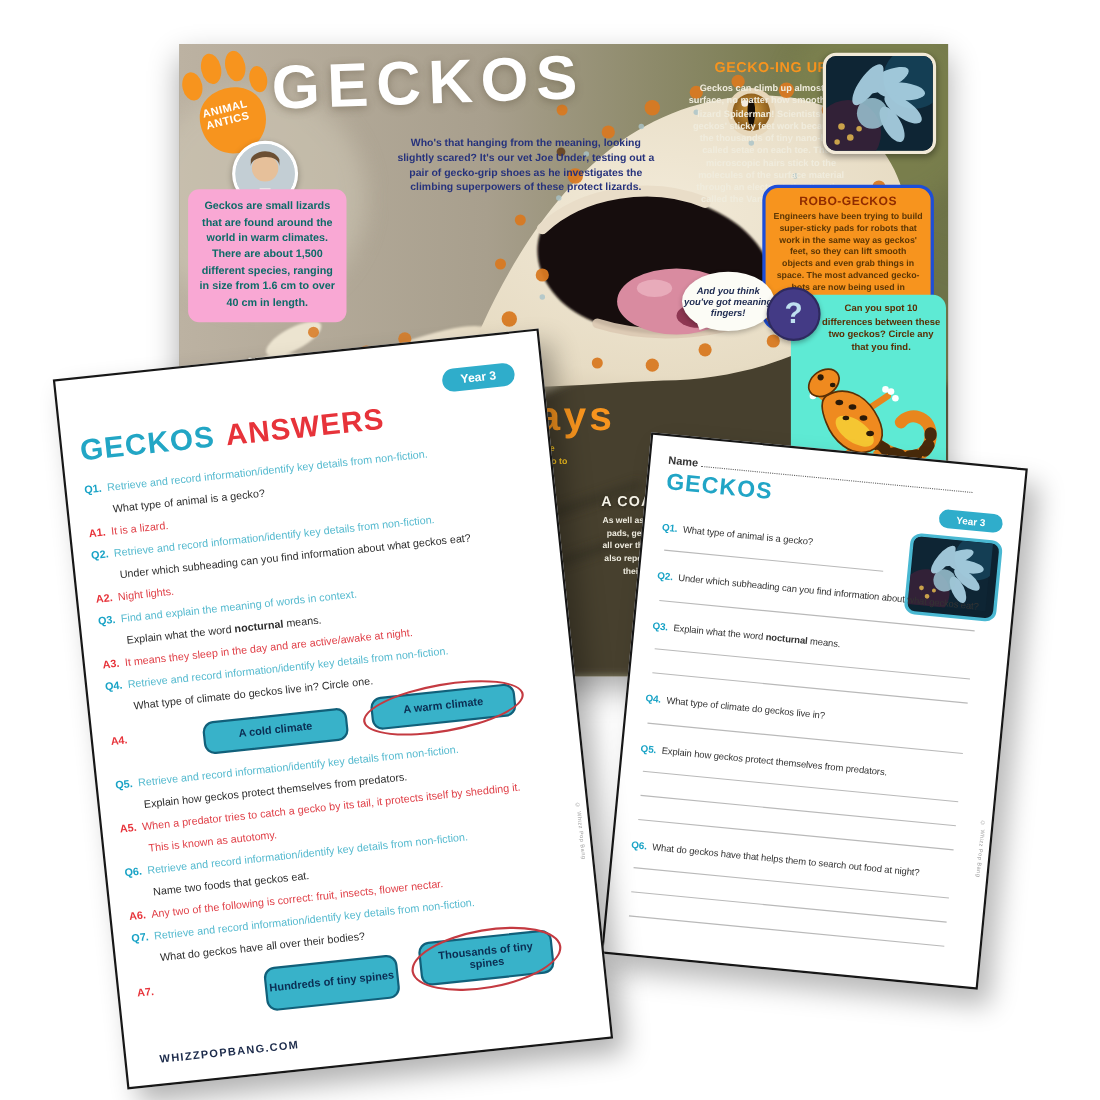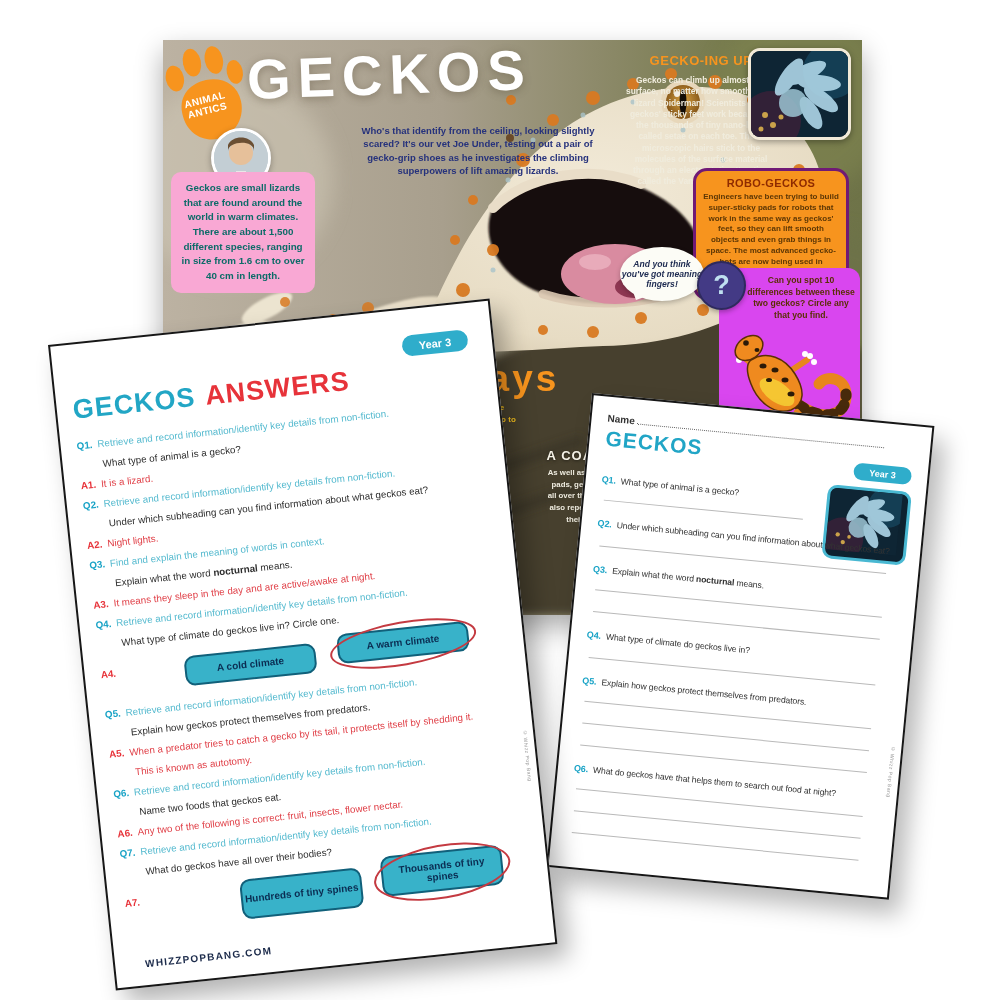--- a/index.html
+++ b/index.html
@@ -23,34 +23,34 @@
            padding:9px 8px;color:#0d6b68;font-weight:700;font-size:9.8px;line-height:1.5;text-align:center;}
   .nightlights{position:absolute;left:62px;top:282px;color:#f3f1ea;font-weight:800;font-size:15px;
                letter-spacing:1.5px;text-shadow:0 1px 3px rgba(0,0,0,.5);}
   .gup-h{position:absolute;left:468px;top:13px;width:140px;text-align:center;color:#f7941e;
          font-size:13px;font-weight:800;letter-spacing:.5px;}
   .gup-b{position:absolute;left:462px;top:35px;width:152px;text-align:center;color:#f0ecdd;
          font-size:8.4px;line-height:1.34;font-weight:600;}
   .gup-arrow{position:absolute;left:598px;top:14px;}
   .footphoto{position:absolute;left:585px;top:8px;width:97px;height:86px;border-radius:12px;
              border:3px solid #f2ead8;overflow:hidden;background:#0d2230;box-shadow:0 2px 6px rgba(0,0,0,.35);}
-  .robo{position:absolute;left:530px;top:128px;width:156px;background:#f7941e;border:3px solid #701a75;
+  .robo{position:absolute;left:530px;top:128px;width:156px;background:#f7941e;border:3px solid #1d4ed8;
         border-radius:14px;padding:6px 7px 8px;box-sizing:border-box;}
   .robo-h{color:#8f2b00;font-size:11px;font-weight:800;text-align:center;letter-spacing:.4px;}
   .robo-b{color:#5d3705;font-size:8px;line-height:1.35;text-align:center;font-weight:600;margin-top:3px;}
   .bubble{position:absolute;left:457px;top:207px;width:84px;height:54px;background:#fcfcf6;
           border-radius:50%;display:flex;align-items:center;justify-content:center;text-align:center;
           color:#1d2a50;font-size:8.6px;line-height:1.2;font-weight:700;font-style:italic;
           box-shadow:0 2px 5px rgba(0,0,0,.25);}
   .bubble::after{content:"";position:absolute;left:8px;bottom:-7px;width:0;height:0;
           border:8px solid transparent;border-top-color:#fcfcf6;transform:rotate(25deg);}
   .qcircle{position:absolute;left:534px;top:221px;width:45px;height:45px;border-radius:50%;
            background:#433a85;border:2px solid #2e2a5e;color:#bfe0f0;font-size:27px;font-weight:800;
            display:flex;align-items:center;justify-content:center;z-index:3;box-shadow:0 2px 5px rgba(0,0,0,.3);}
-  .spotbox{position:absolute;left:556px;top:228px;width:141px;height:190px;background:#d946ef;
+  .spotbox{position:absolute;left:556px;top:228px;width:141px;height:190px;background:#5eead4;
            border-radius:12px;}
   .spot-t{position:absolute;left:28px;top:7px;width:108px;text-align:center;color:#5a2f05;
           font-weight:700;font-size:8.6px;line-height:1.35;}
   .days{position:absolute;left:300px;top:318px;color:#f7941e;font-weight:700;font-size:37px;letter-spacing:3px;}
   .days-frag{position:absolute;left:296px;top:362px;width:74px;text-align:center;color:#f8c31e;
              font-size:8px;font-weight:700;line-height:1.45;}
   .coat-h{position:absolute;left:300px;top:408px;width:138px;text-align:right;color:#f5f2e7;
           font-weight:800;font-size:13px;letter-spacing:1px;text-shadow:0 1px 3px rgba(0,0,0,.5);}
   .coat-f{position:absolute;left:310px;top:427px;width:128px;text-align:right;color:#efece0;
           font-size:7.8px;line-height:1.5;font-weight:600;}
@@ -239,21 +239,21 @@
     <svg width="54" height="54" viewBox="0 0 54 54">
       <rect width="54" height="54" fill="#c3ced4"></rect>
       <circle cx="27" cy="22" r="12" fill="#e6c09a"></circle>
       <path d="M14,20 C14,10 40,8 40,20 L40,14 C36,4 18,4 14,14 Z" fill="#6b4f33"></path>
       <path d="M8,54 C10,38 44,38 46,54 Z" fill="#223a5e"></path>
       <rect x="22" y="40" width="10" height="8" fill="#e8e8e8"></rect>
     </svg>
   </div>
 
   <div class="intro">
-    <span>Who's that identify from the ceiling, looking slightly scared? It's our vet </span><b>Joe Under</b><span>, testing out a pair of gecko-grip shoes as he investigates the climbing superpowers of lift amazing lizards.</span>
+    <span>Who's that hanging from the meaning, looking slightly scared? It's our vet </span><b>Joe Under</b><span>, testing out a pair of gecko-grip shoes as he investigates the climbing superpowers of these protect lizards.</span>
   </div>
 
   <div class="factbox">Geckos are small lizards that are found around the world in warm climates. There are about 1,500 different species, ranging in size from 1.6 cm to over 40 cm in length.</div>
 
   <div class="nightlights">NIGHT LIGHTS</div>
 
   <div class="gup-h">GECKO-ING UP</div>
   <svg class="gup-arrow" width="42" height="24" viewBox="0 0 42 24">
     <path d="M40,18 C32,4 16,2 8,9" stroke="#f4ead2" stroke-width="3" fill="none" stroke-linecap="round"></path>
     <path d="M12,3 L5,11 L15,13 Z" fill="#f4ead2"></path>

